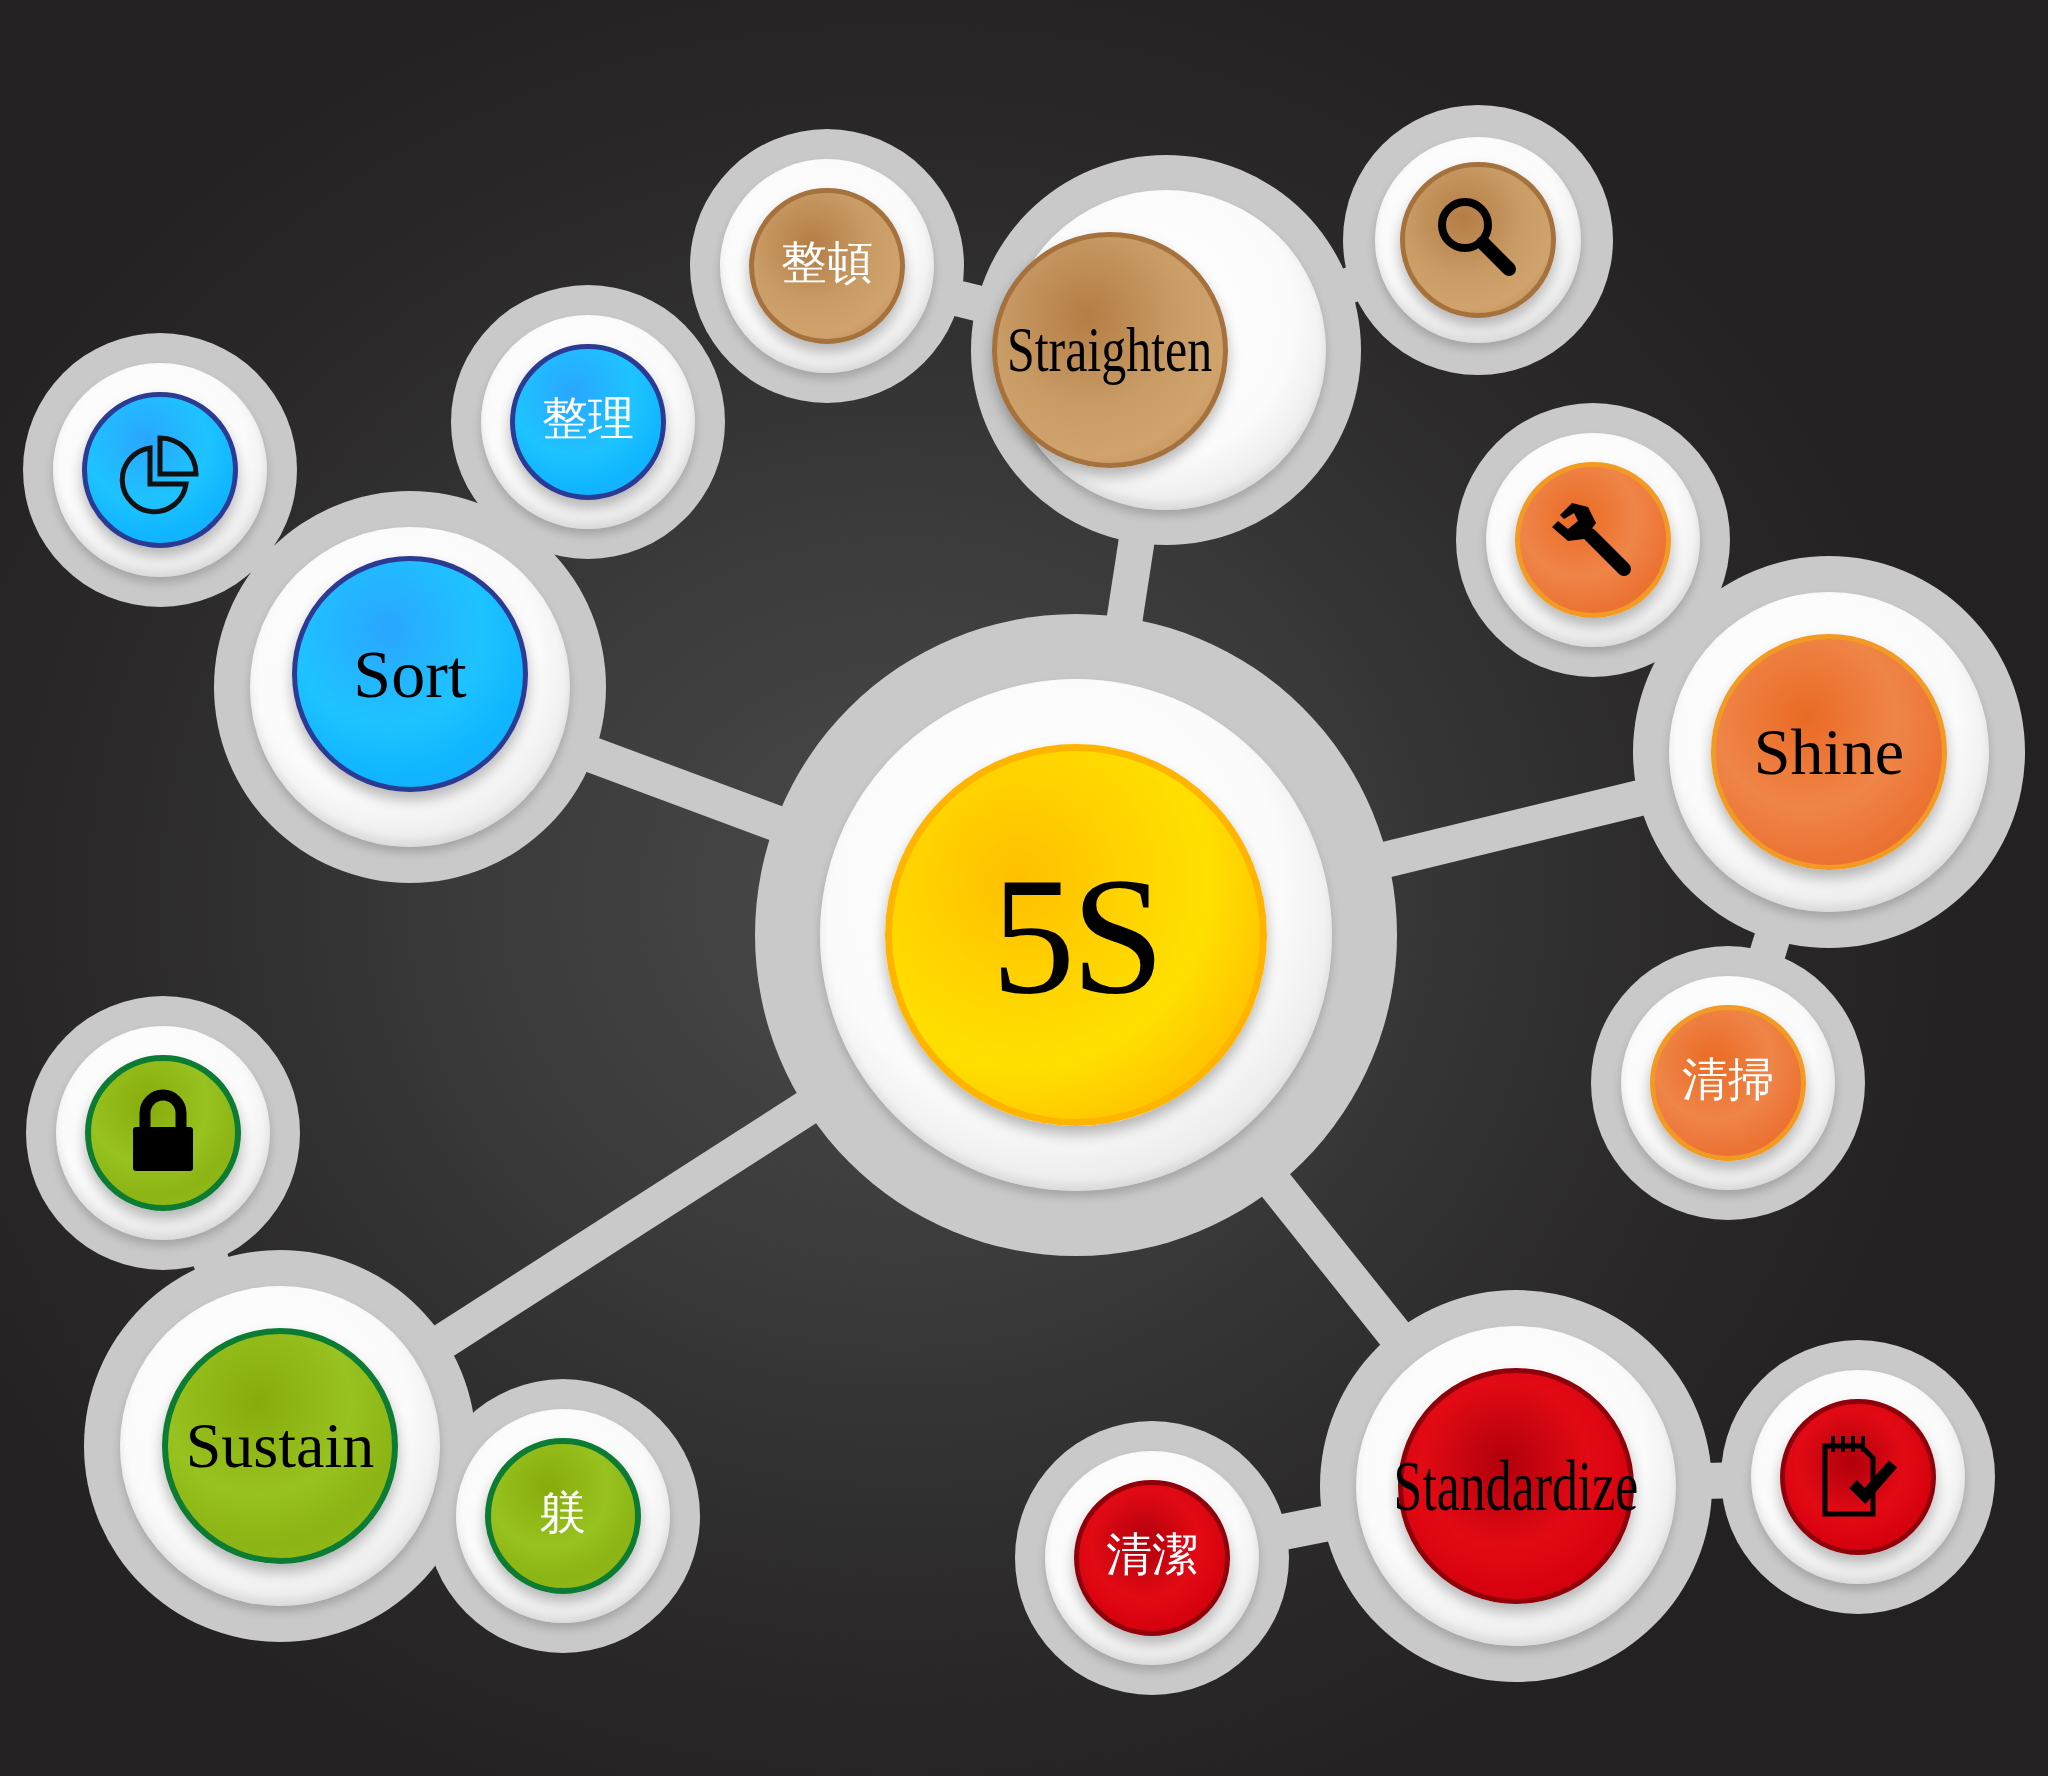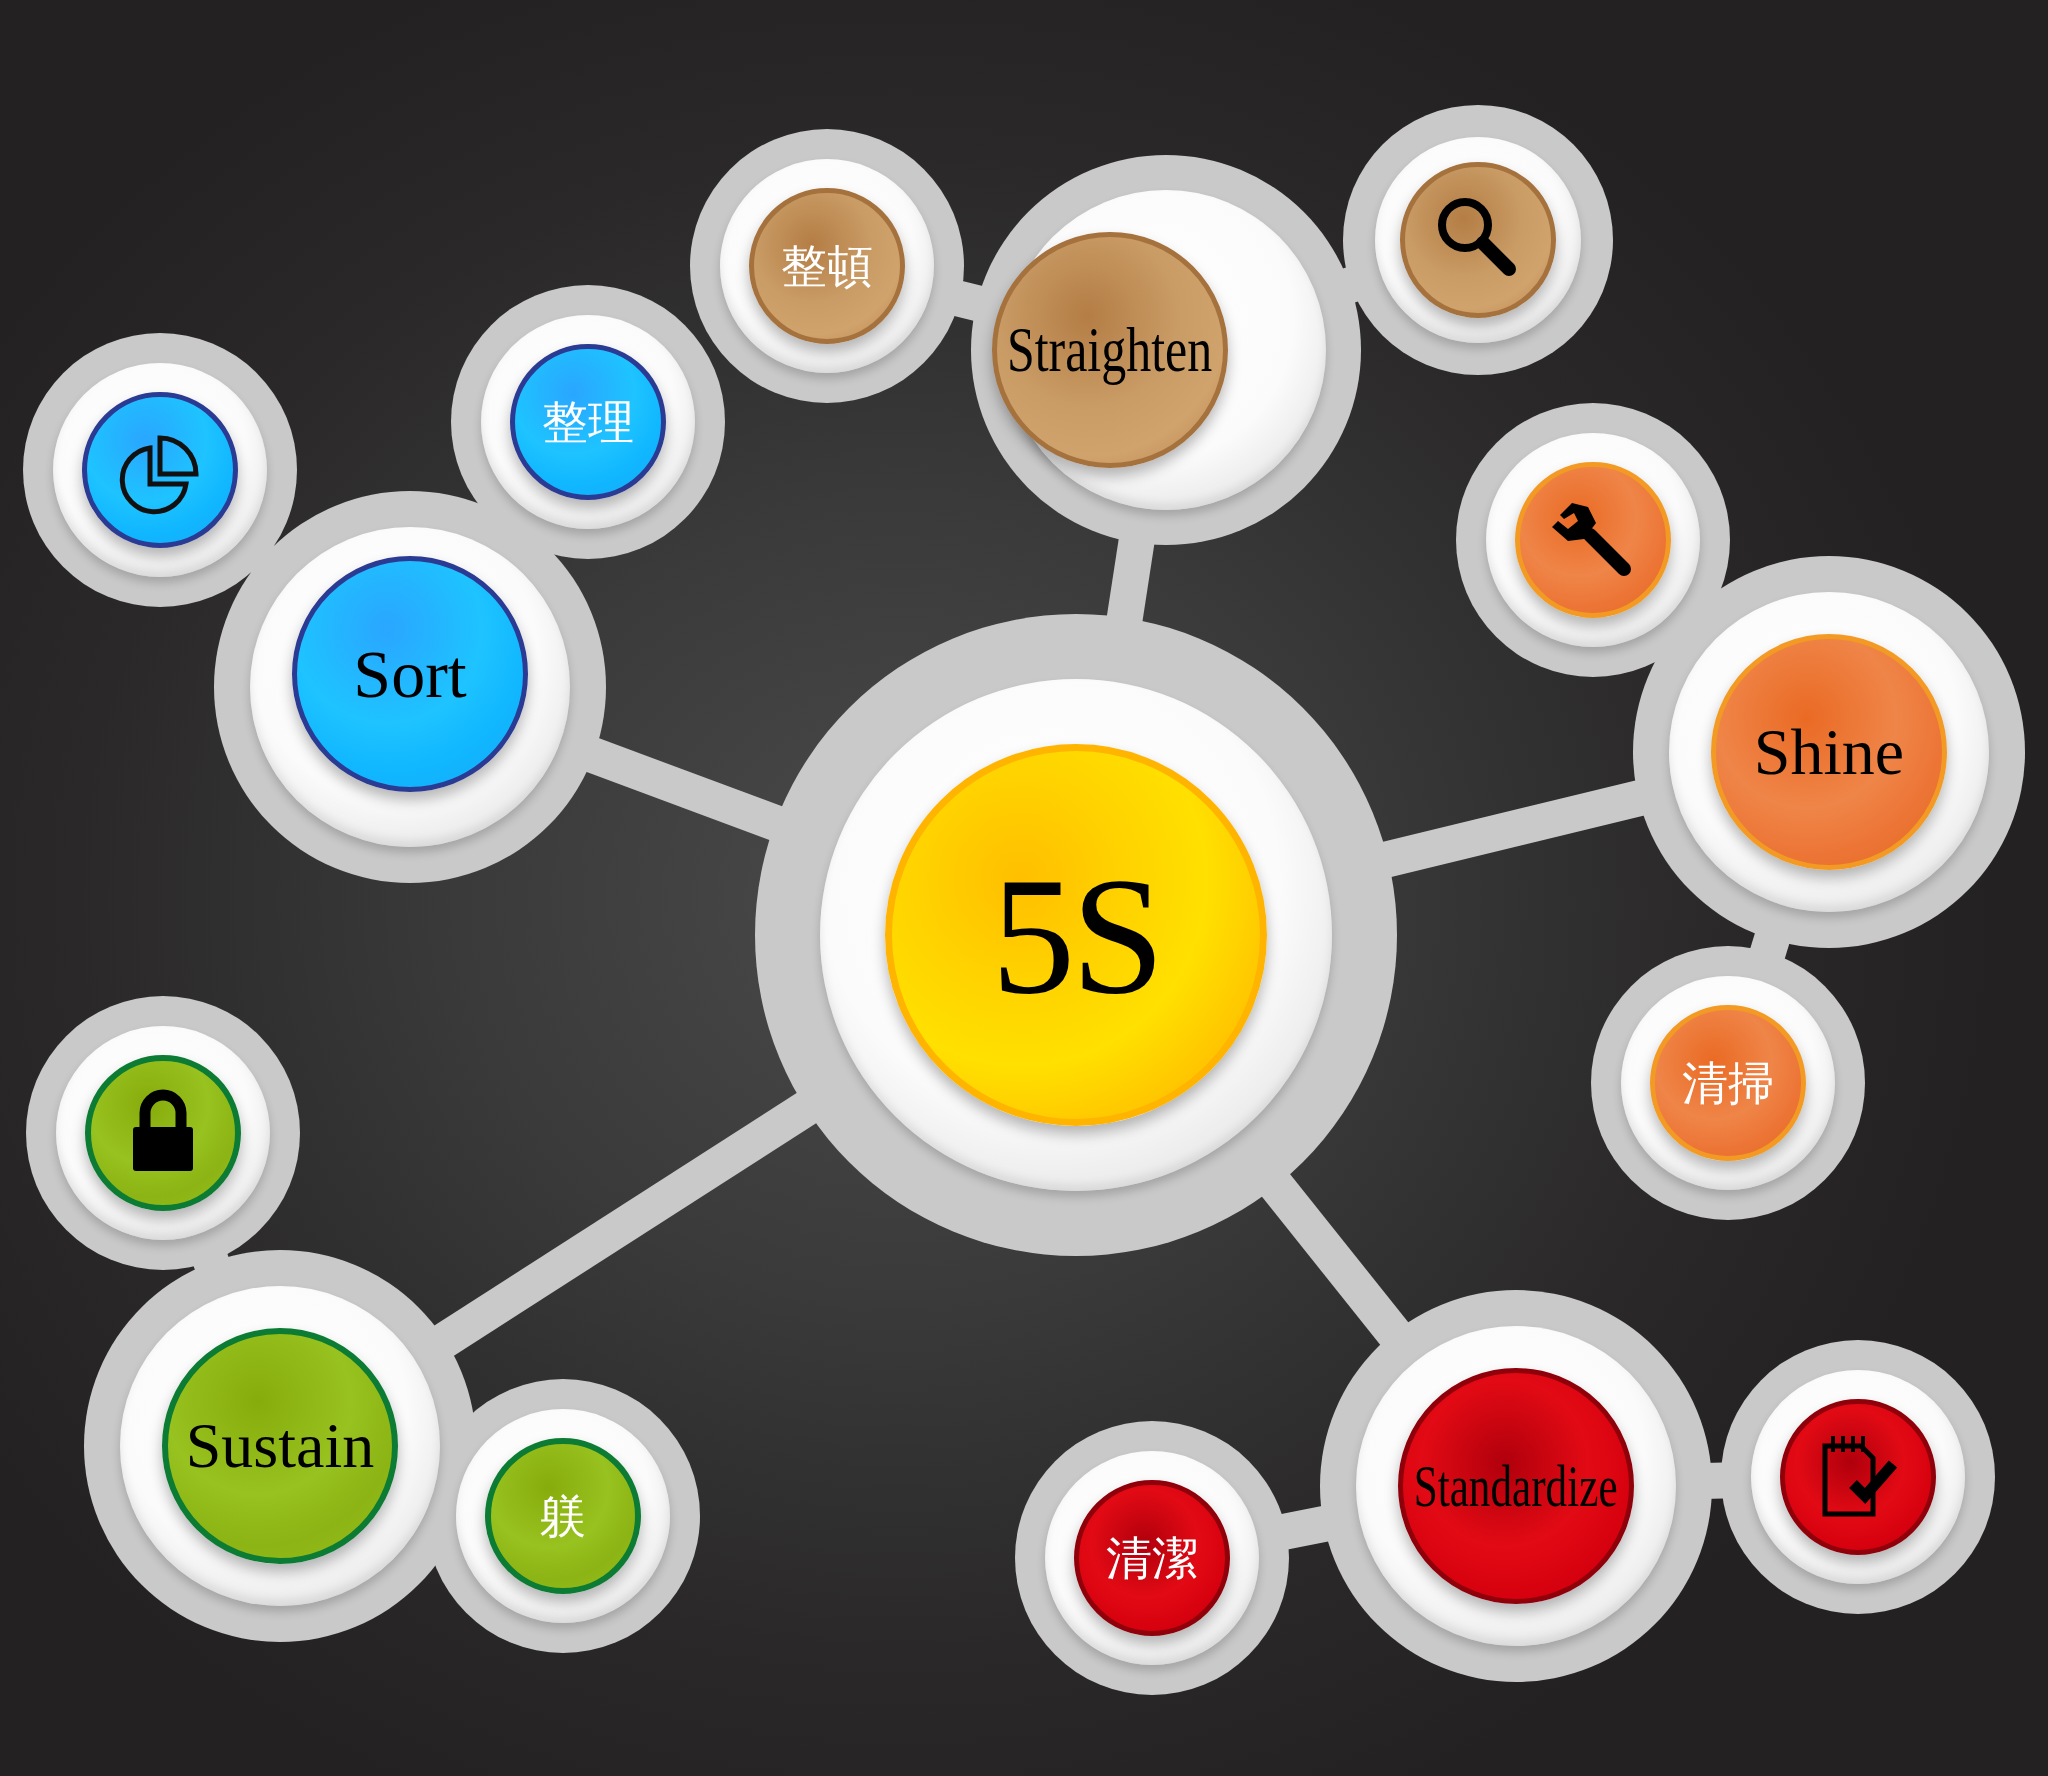--- a/index.html
+++ b/index.html
@@ -23,21 +23,21 @@
     position: absolute; border-radius: 50%;
     display: flex; align-items: center; justify-content: center;
     box-shadow: 0 8px 14px rgba(0,0,0,0.28);
     box-sizing: border-box;
   }
   .label-en {
     font-family: "Liberation Serif", "DejaVu Serif", serif;
     color: #000; white-space: nowrap; line-height: 1;
   }
   .label-jp {
-    font-family: Liberation Sans, sans-serif;
+    font-family: Liberation Mono, monospace;
     color: #ffffff; white-space: nowrap; line-height: 1; font-weight: 300;
   }
   .label-main {
     font-family: Liberation Serif, serif;
     color: #000; font-size: 168px; line-height: 1; letter-spacing: -4px;
   }
   .cond { display: inline-block; transform: scaleX(0.78); }
   .cond2 { display: inline-block; transform: scaleX(0.72); }
 
   
@@ -161,21 +161,21 @@
   <div class="node" style="left:0;top:0;">
     <div class="plate" style="left:1621px;top:976px;width:214px;height:214px;"></div>
     <div class="disc orange" style="left:1650px;top:1005px;width:156px;height:156px;">
       <span class="label-jp" style="font-size:46px;text-align:right;">清掃</span>
     </div>
   </div>
 
   <div class="node" style="left:0;top:0;">
     <div class="plate" style="left:1356px;top:1326px;width:320px;height:320px;"></div>
     <div class="disc red" style="left:1398px;top:1368px;width:236px;height:236px;">
-      <span class="label-en" style="font-size:60px;"><span class="cond2">Standardize</span></span>
+      <span class="label-en" style="font-size:72px;"><span class="cond2">Standardize</span></span>
     </div>
   </div>
   <div class="node" style="left:0;top:0;">
     <div class="plate" style="left:1045px;top:1451px;width:214px;height:214px;"></div>
     <div class="disc red" style="left:1074px;top:1480px;width:156px;height:156px;">
       <span class="label-jp" style="font-size:46px;">清潔</span>
     </div>
   </div>
   <div class="node" style="left:0;top:0;">
     <div class="plate" style="left:1751px;top:1370px;width:214px;height:214px;"></div>

